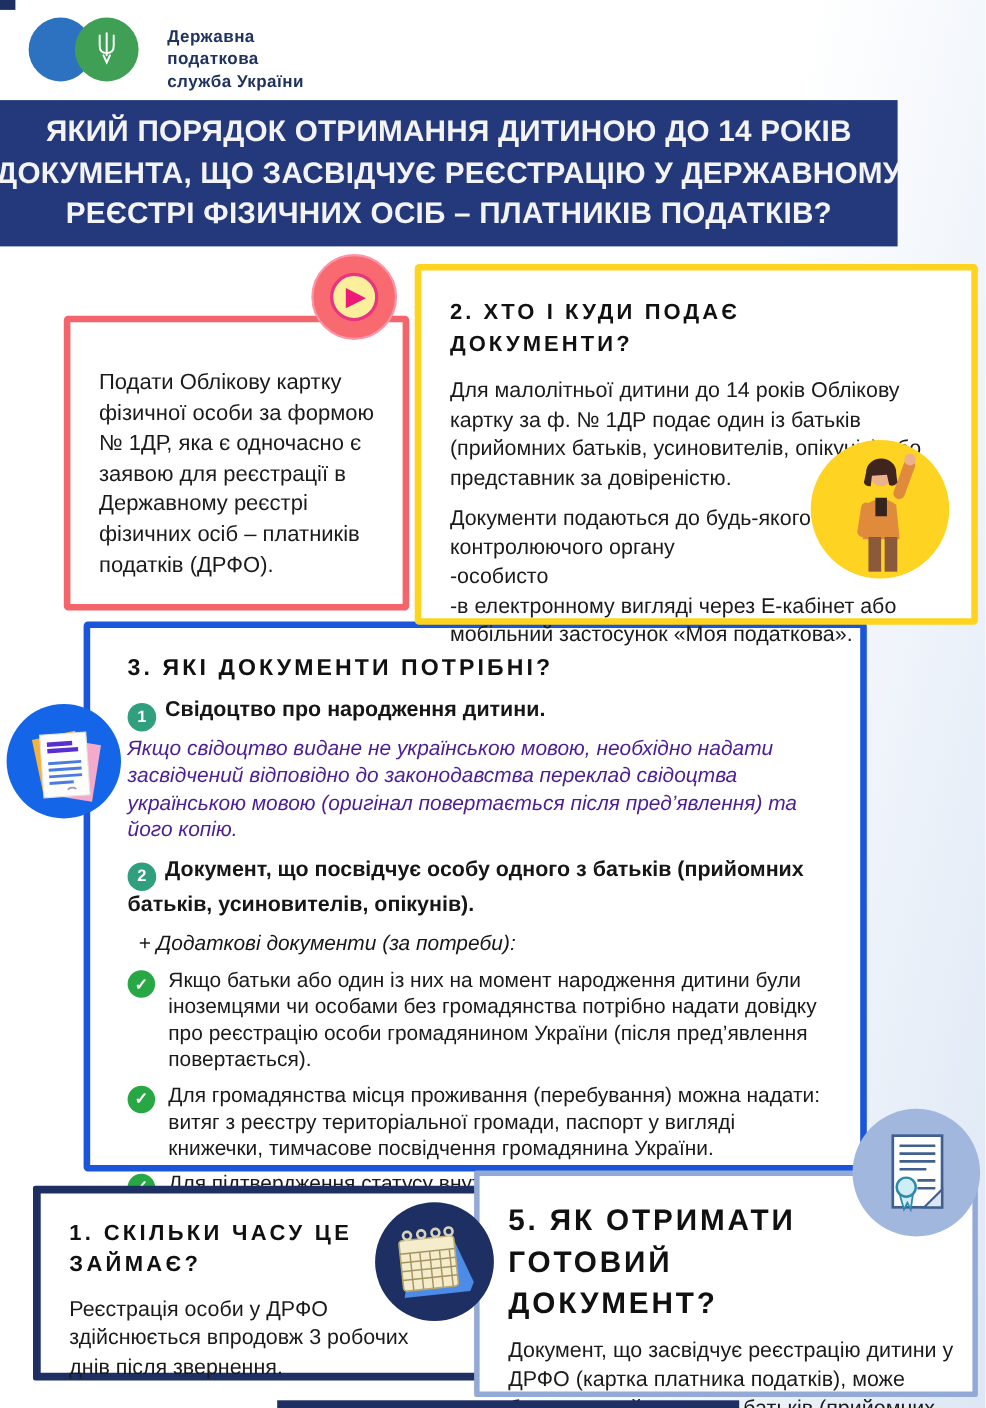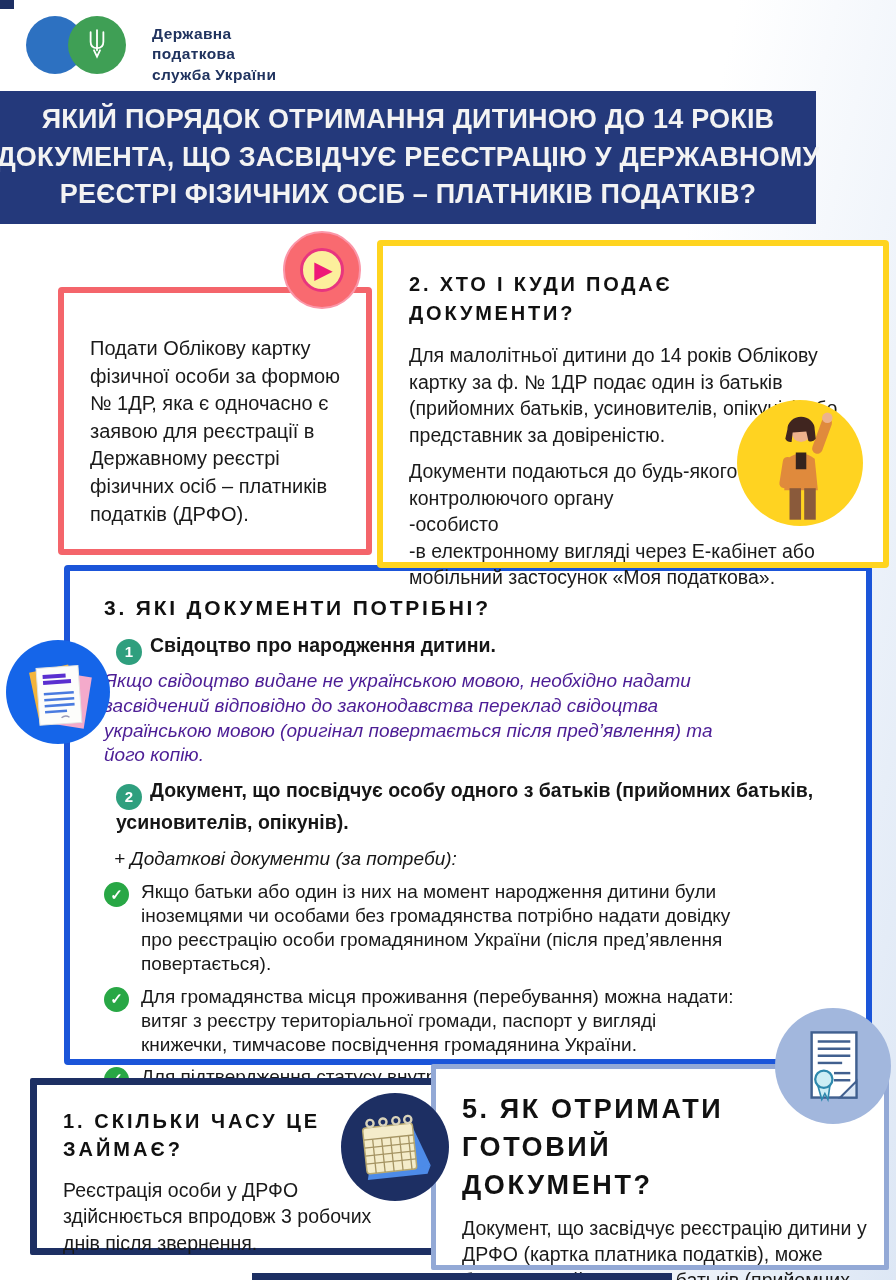--- a/index.html
+++ b/index.html
@@ -28,23 +28,23 @@
   
   #box1{left:58px;top:287px;width:314px;height:268px;border:6px solid #f4656b;padding:26px 16px 0 26px;z-index:2;}
   #box1 p{margin-top:16px;font-size:20px;line-height:1.38;}
   
   #box2{left:377px;top:240px;width:512px;height:328px;border:6px solid #ffd41f;padding:24px 20px 0 26px;z-index:2;}
   #box2 h2{max-width:430px;}
   #box2 .p1{margin-top:14px;max-width:462px;}
   #box2 .p2{margin-top:10px;max-width:462px;}
   #box2 .opt{max-width:462px;}
   
-  #box3{left:64px;top:565px;width:808px;height:500px;border:6px solid #1b55d9;padding:22px 24px 0 34px;z-index:1;}
+  #box3{left:76px;top:565px;width:712px;height:500px;border:6px solid #1b55d9;padding:22px 24px 0 34px;z-index:1;}
   #box3 h2{font-size:21px;}
-  #box3 .doc-line{margin-top:10px;font-size:19px;line-height:1.3;margin-left:12px;}
+  #box3 .doc-line{margin-top:10px;font-size:19px;line-height:1.3;}
   #box3 .doc-line b{font-size:19.5px;}
   .numchip{
     display:inline-flex;width:26px;height:26px;border-radius:50%;background:#2f9f7e;color:#fff;
     font-size:15px;font-weight:bold;align-items:center;justify-content:center;vertical-align:-5px;margin-right:8px;
   }
   #box3 .note{margin-top:4px;font-size:19px;font-style:italic;line-height:1.3;max-width:640px;color:#4c1d95;}
   #box3 .additional{margin-top:12px;margin-left:10px;font-size:19px;font-style:italic;line-height:1.3;}
   .check-row{display:flex;gap:12px;margin-top:8px;}
   .checkchip{
     flex:0 0 25px;width:25px;height:25px;border-radius:50%;background:#28a745;color:#fff;

